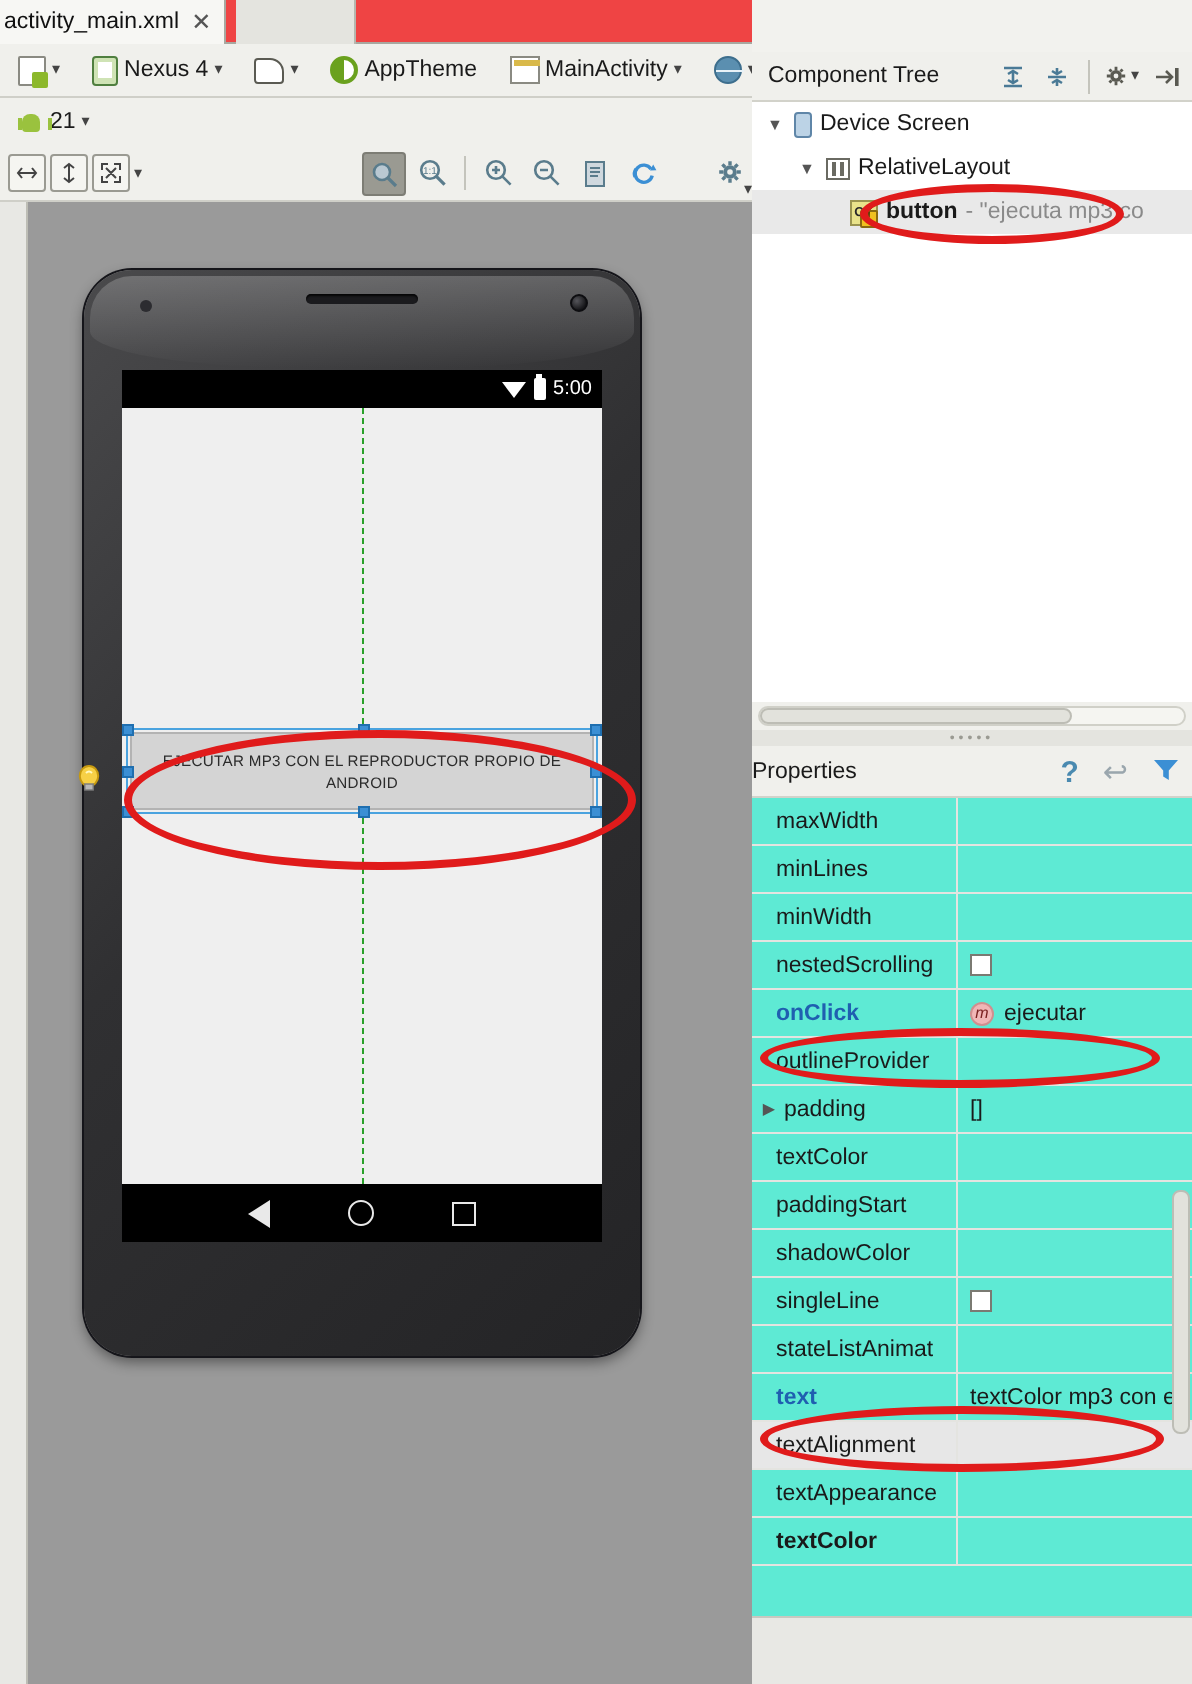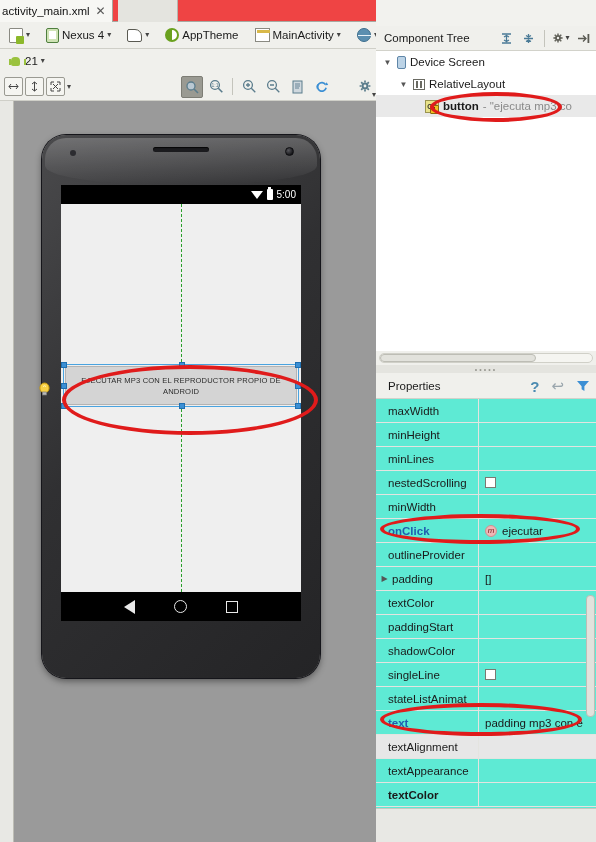--- a/index.html
+++ b/index.html
@@ -237,21 +237,21 @@
                border:1px solid #bdbdb5; border-radius:4px; }
   .splitter {
     position:absolute; left:0; top:365px; width:220px; height:8px; background:#e4e4df;
     display:flex; align-items:center; justify-content:center; letter-spacing:2px;
     color:#9a9a92; font-size:7px; cursor:ns-resize;
   }
 
   .props-header {
     position:absolute; left:0; top:373px; width:220px; height:26px;
     background:#f0f0ec; border-bottom:1px solid #d2d2ca;
-    display:flex; align-items:center; padding-left:12px; font-size:11.5px;
+    display:flex; align-items:center; padding-left:0; font-size:11.5px;
   }
   .props-tools { position:absolute; right:6px; top:0; height:26px; display:flex; align-items:center; gap:12px; }
   .props-body {
     position:absolute; left:0; top:399px; width:220px; height:409px;
     background:#5eead4; overflow:hidden;
   }
   .prow {
     position:relative; height:24px; display:flex; align-items:center;
     border-bottom:1px solid #e4e4e0; font-size:11.5px;
   }
@@ -534,36 +534,32 @@
       </div>
     </div>
 
     <div class="props-body">
 
       <div class="prow">
         <div class="pname">maxWidth</div>
         <div class="pval"></div>
       </div>
       <div class="prow">
-        <div class="pname">minHeight</div>
-        <div class="pval"></div>
-      </div>
-      <div class="prow">
         <div class="pname">minLines</div>
+        <div class="pval"></div>
+      </div>
+      <div class="prow">
+        <div class="pname">minWidth</div>
         <div class="pval"></div>
       </div>
       <div class="prow">
         <div class="pname">nestedScrolling</div>
         <div class="pval">
           <span class="cbox"></span>
         </div>
-      </div>
-      <div class="prow">
-        <div class="pname">minWidth</div>
-        <div class="pval"></div>
       </div>
 
       <div class="prow modified">
         <div class="pname">onClick</div>
         <div class="pval">
           <span class="mbadge">m</span>
           <span>ejecutar</span>
         </div>
       </div>
 
@@ -598,21 +594,21 @@
           <span class="cbox"></span>
         </div>
       </div>
       <div class="prow">
         <div class="pname">stateListAnimat</div>
         <div class="pval"></div>
       </div>
 
       <div class="prow modified">
         <div class="pname">text</div>
-        <div class="pval">padding mp3 con e</div>
+        <div class="pval">textColor mp3 con e</div>
       </div>
 
       <div class="prow dim">
         <div class="pname">textAlignment</div>
         <div class="pval"></div>
       </div>
       <div class="prow">
         <div class="pname">textAppearance</div>
         <div class="pval"></div>
       </div>

